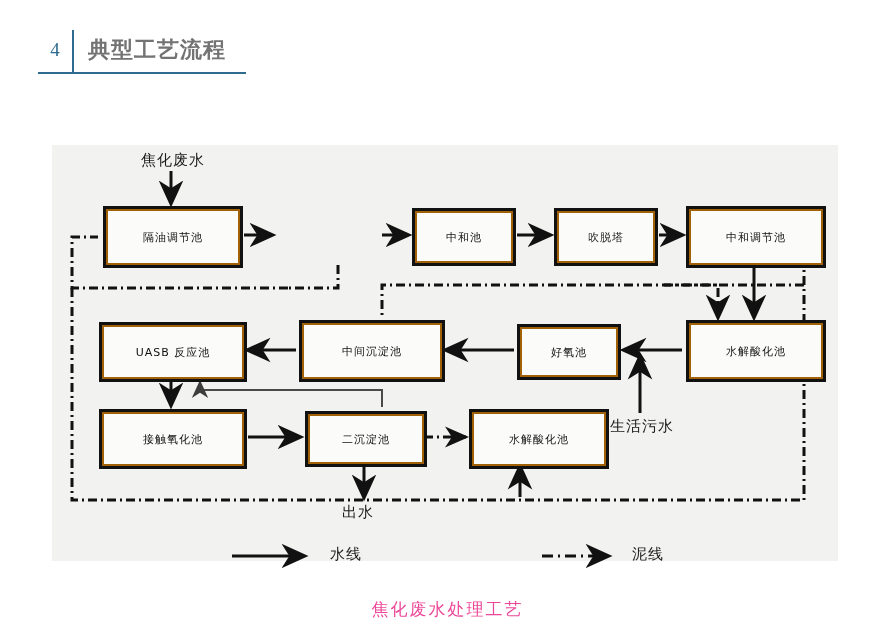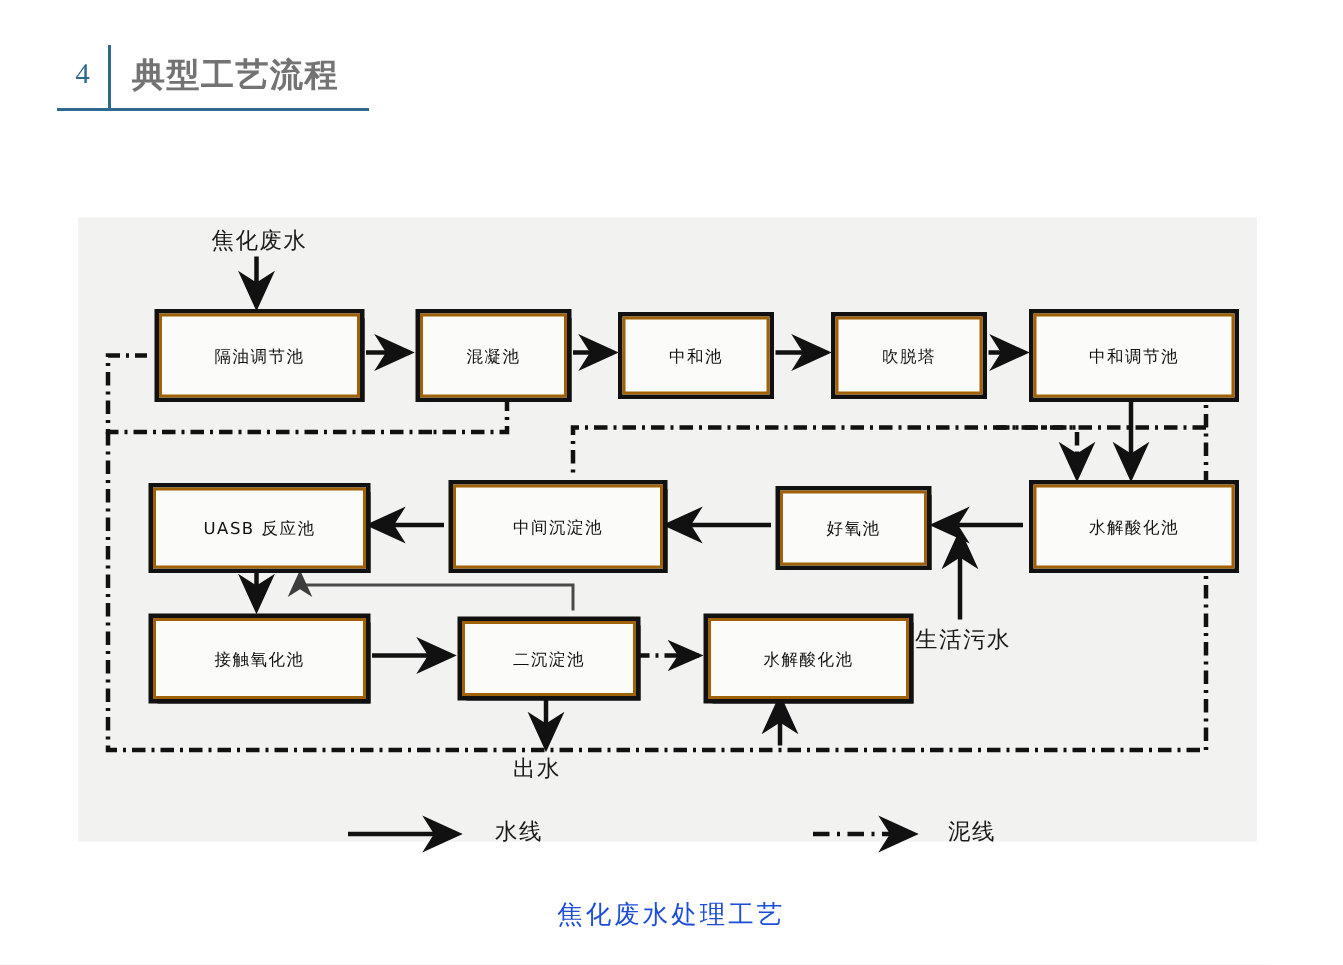--- a/index.html
+++ b/index.html
@@ -46,21 +46,21 @@
     position:absolute;font-family:"DejaVu Sans","Liberation Sans",sans-serif;
     font-size:15px;color:#1a1a1a;white-space:nowrap;letter-spacing:1px;
   }
   .legend-label{
     position:absolute;font-family:"DejaVu Sans","Liberation Sans",sans-serif;
     font-size:15px;color:#1a1a1a;white-space:nowrap;letter-spacing:1px;
   }
   #figure-caption{
     position:absolute;left:0;top:598px;width:895px;text-align:center;
     font-family:"DejaVu Sans","Liberation Sans",sans-serif;
-    font-size:17px;color:#1d4ed8;letter-spacing:2px;
+    font-size:17px;color:#ec4899;letter-spacing:2px;
   }
 </style>
 </head>
 <body>
 
 <div id="section-header">
   <div id="section-number">4</div>
   <div id="section-divider"></div>
   <div id="section-title">典型工艺流程</div>
 </div>
@@ -120,21 +120,20 @@
 
     <line x1="180" y1="411" x2="252" y2="411" stroke="#111" stroke-width="3" marker-end="url(#ah)"></line>
     <line x1="490" y1="411" x2="556" y2="411" stroke="#111" stroke-width="3" stroke-dasharray="11,5,2,5" marker-end="url(#ah)"></line>
   </svg>
 
   <div class="free-label" style="left:89px;top:6px;">焦化废水</div>
   <div class="free-label" style="left:558px;top:272px;">生活污水</div>
   <div class="free-label" style="left:290px;top:358px;">出水</div>
 
   <div class="node" style="left:54px;top:64px;width:130px;height:52px;">隔油调节池</div>
-  <div class="node" style="left:228px;top:64px;width:94px;height:52px;">混凝池</div>
   <div class="node" style="left:363px;top:66px;width:94px;height:48px;">中和池</div>
   <div class="node" style="left:505px;top:66px;width:94px;height:48px;">吹脱塔</div>
   <div class="node" style="left:637px;top:64px;width:130px;height:52px;">中和调节池</div>
 
   <div class="node" style="left:50px;top:180px;width:138px;height:50px;">UASB 反应池</div>
   <div class="node" style="left:250px;top:178px;width:136px;height:52px;">中间沉淀池</div>
   <div class="node" style="left:468px;top:182px;width:94px;height:46px;">好氧池</div>
   <div class="node" style="left:637px;top:178px;width:130px;height:52px;">水解酸化池</div>
 
   <div class="node" style="left:50px;top:267px;width:138px;height:50px;">接触氧化池</div>

